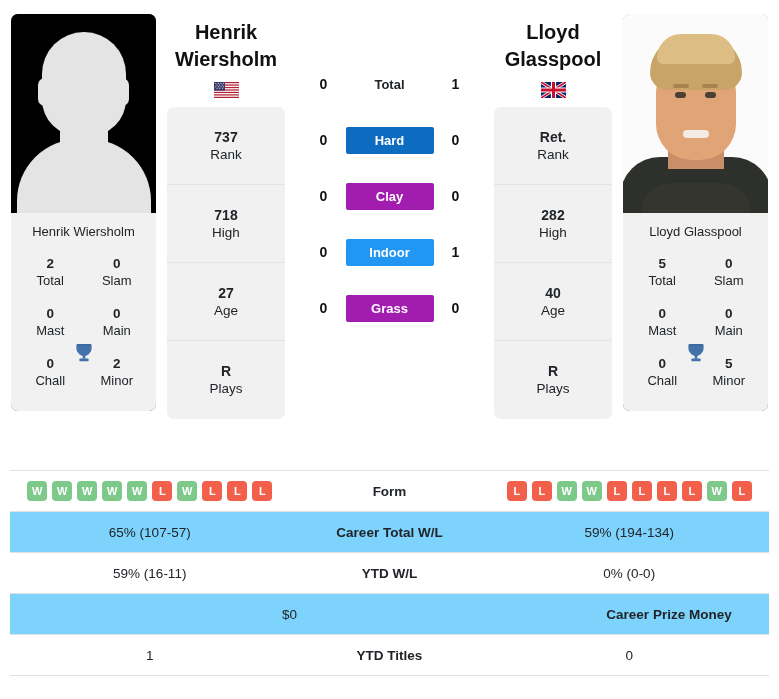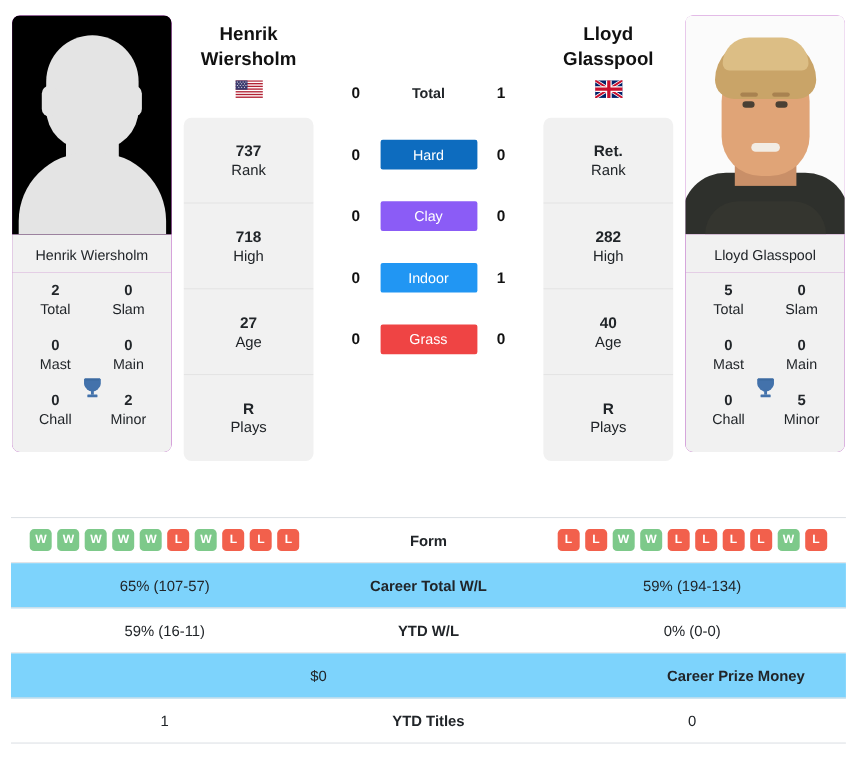--- a/index.html
+++ b/index.html
@@ -206,21 +206,21 @@
     width: 44px;
     text-align: center;
     font-size: 14px;
     font-weight: bold;
     color: #111;
   }
   .surface-pill {
     width: 88px;
     text-align: center;
     font-size: 13px;
-    font-weight: normal;
+    font-weight: bold;
     color: #ffffff;
     padding: 6px 0;
     border-radius: 2px;
   }
   .surface-total {
     width: 88px;
     text-align: center;
     font-size: 13px;
     font-weight: bold;
     color: #212529;
@@ -264,21 +264,21 @@
     display: flex;
     align-items: center;
     justify-content: center;
   }
   .form-w { background: #7dc98a; }
   .form-l { background: #f2604c; }
 
   .flag { width: 25px; height: 16px; display: inline-block; vertical-align: middle; }
   .name-head {
     text-align: center;
-    font-size: 17px;
+    font-size: 20px;
     font-weight: bold;
     line-height: 1.25;
     color: #111;
     padding-top: 20px;
   }
   .flag-wrap { text-align: center; padding-top: 8px; }
 </style>
 </head>
 <body>
 
@@ -365,33 +365,33 @@
       </div>
 
       <div class="score-row">
         <div class="score-num">0</div>
         <div class="surface-pill" id="pill-hard" style="background: rgb(13, 108, 191);">Hard</div>
         <div class="score-num">0</div>
       </div>
 
       <div class="score-row">
         <div class="score-num">0</div>
-        <div class="surface-pill" id="pill-clay" style="background: #8b5cf6;">Clay</div>
+        <div class="surface-pill" id="pill-clay" style="background: #a21caf;">Clay</div>
         <div class="score-num">0</div>
       </div>
 
       <div class="score-row">
         <div class="score-num">0</div>
         <div class="surface-pill" id="pill-indoor" style="background: rgb(33, 150, 243);">Indoor</div>
         <div class="score-num">1</div>
       </div>
 
       <div class="score-row">
         <div class="score-num">0</div>
-        <div class="surface-pill" id="pill-grass" style="background: #ef4444;">Grass</div>
+        <div class="surface-pill" id="pill-grass" style="background: #a21caf;">Grass</div>
         <div class="score-num">0</div>
       </div>
 
     </div>
 
     <div class="stat-col">
       <div class="stat-card">
         <div class="stat-box">
           <div class="stat-val">Ret.</div>
           <div class="stat-lbl">Rank</div>

